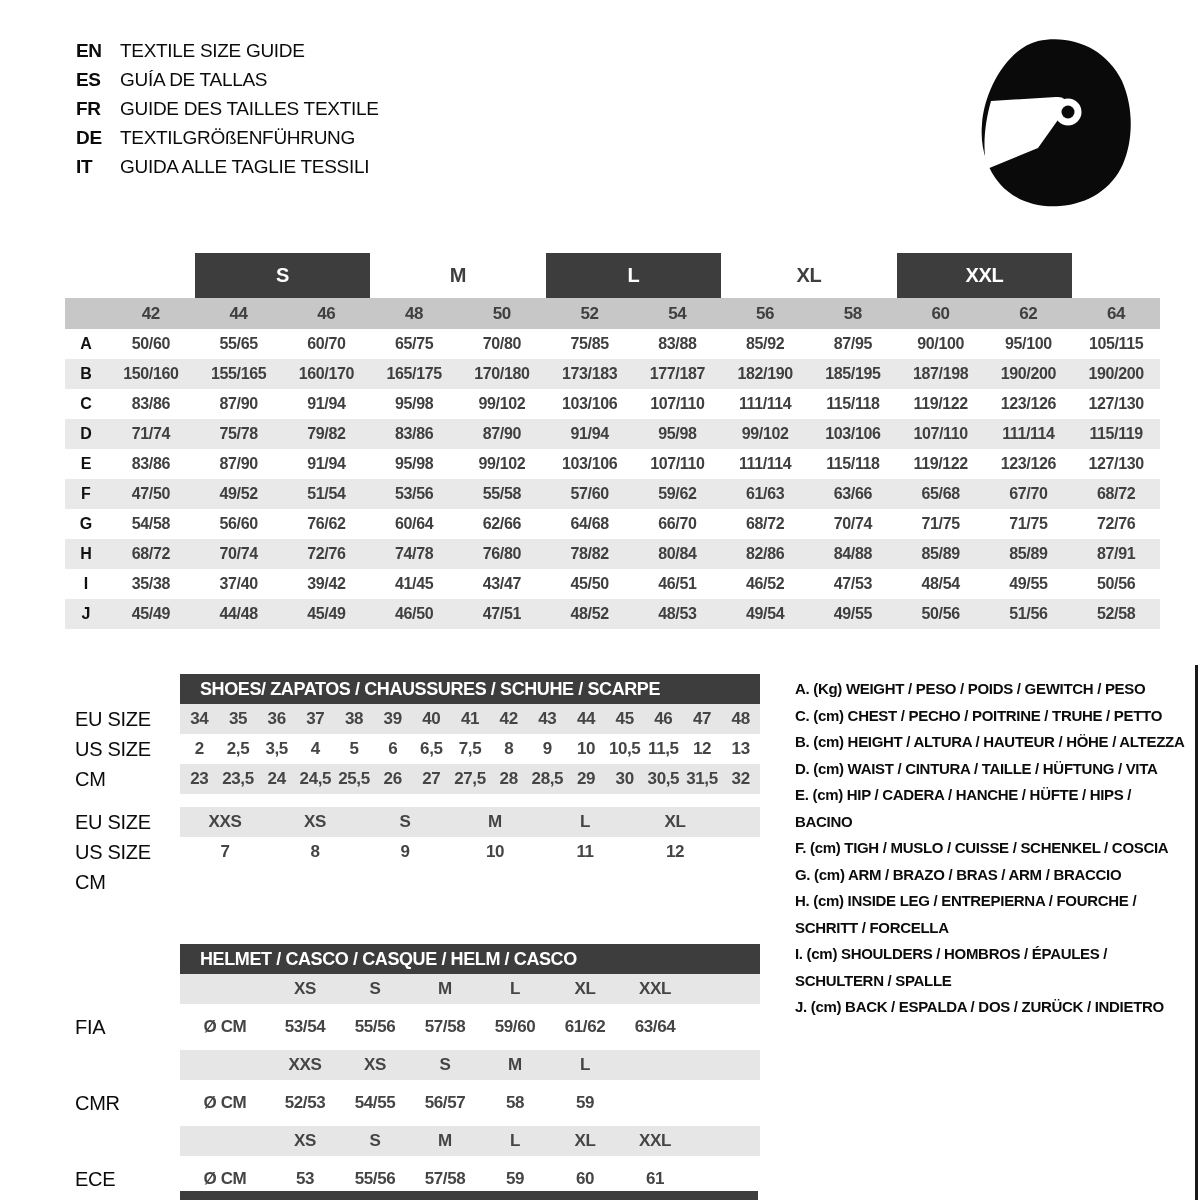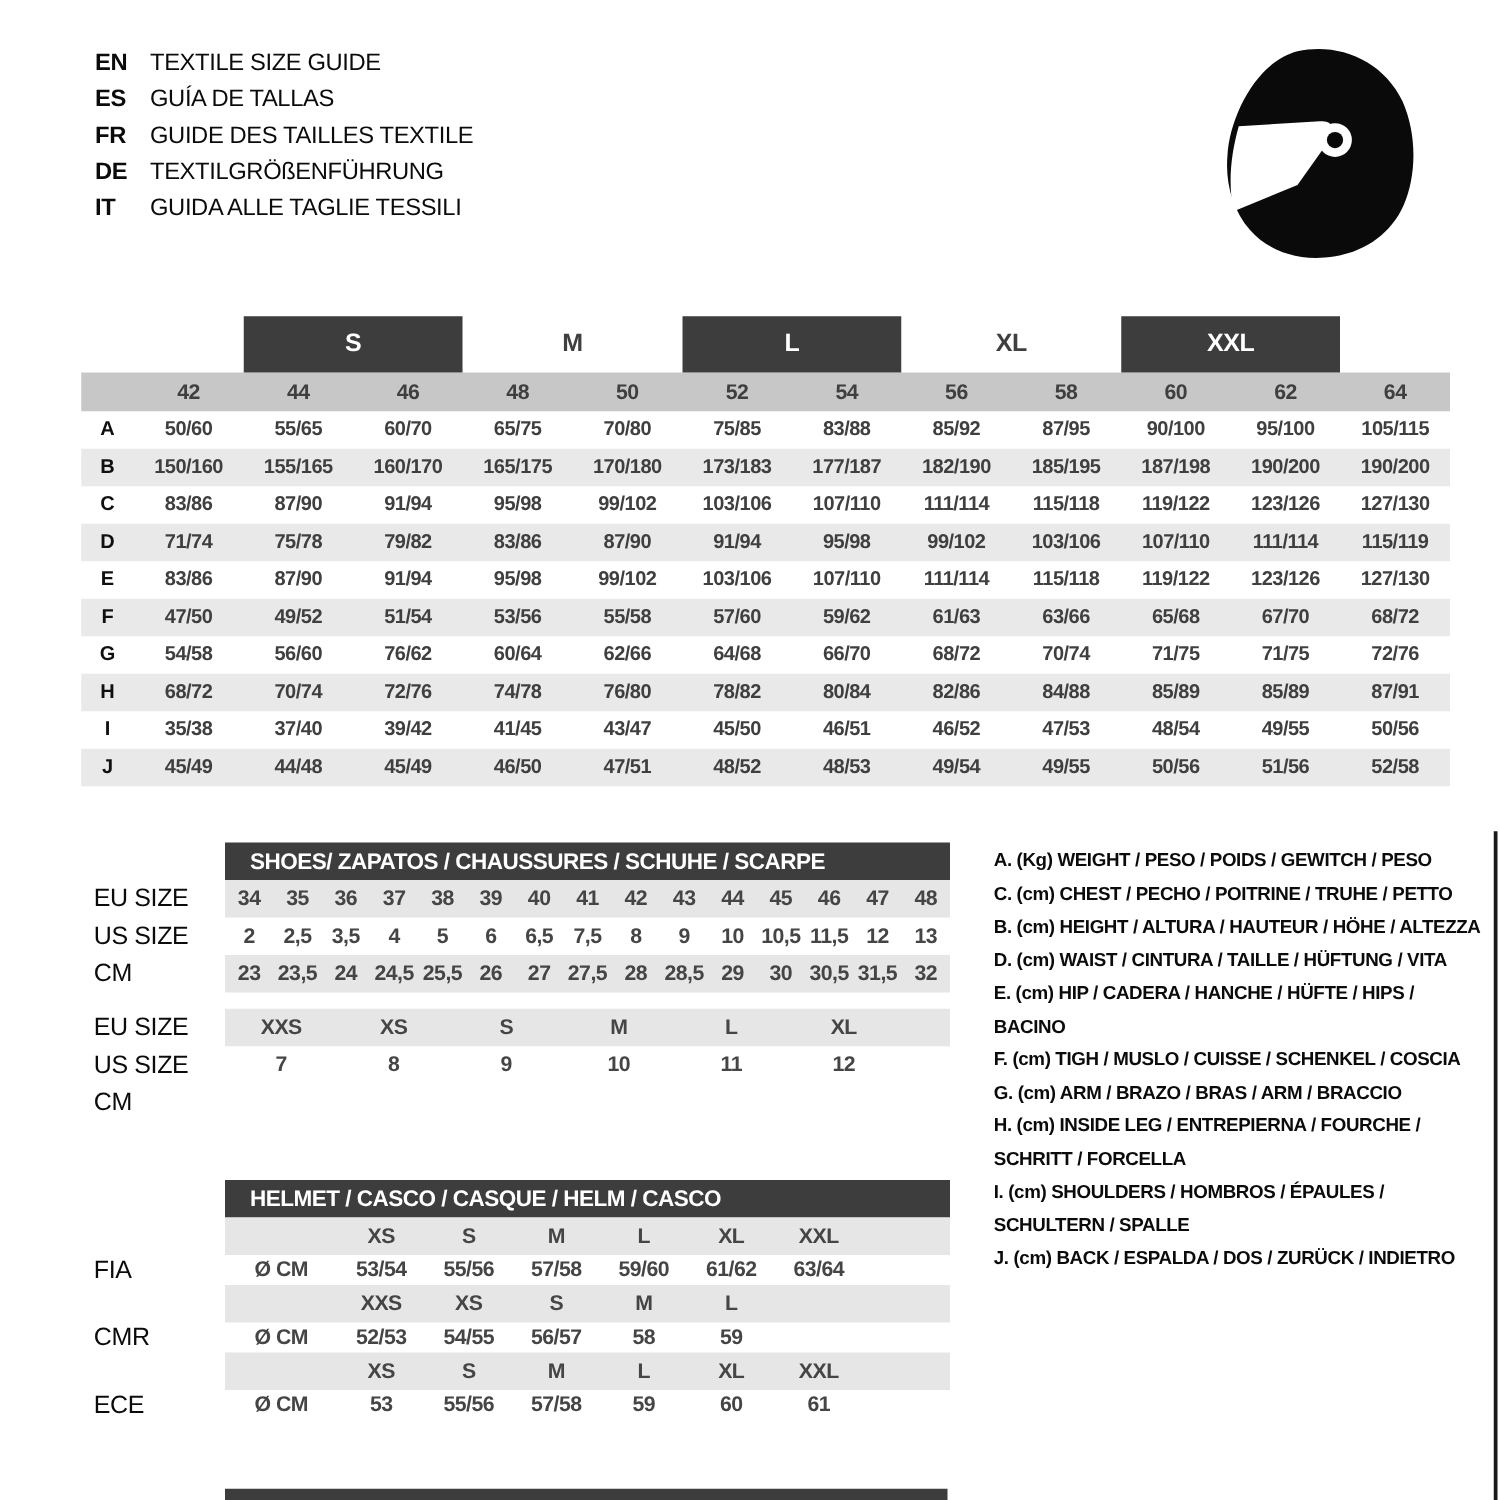--- a/index.html
+++ b/index.html
@@ -34,21 +34,21 @@
   
   .subsec { position:absolute; left:75px; }
   .shoes-sec  { top:674px; }
   .gloves-sec { top:807px; }
   .helmet-sec { top:944px; }
   .bar { margin-left:105px; height:30px; background:#3d3d3d; color:#fff;
          display:flex; align-items:center; padding-left:20px; box-sizing:border-box;
          font-weight:bold; font-size:18px; letter-spacing:-0.4px; white-space:nowrap; }
   .bar.w580 { width:580px; } .bar.w520 { width:520px; }
   .sub-row { display:flex; align-items:stretch; height:30px; }
-  .sub-row.tall { height:24px;text-align:center; }
+  .sub-row.tall { height:46px;text-align:center; }
   .side-label { width:105px; display:flex; align-items:center;
                 font-weight:normal; font-size:20px; color:#0b0b0b; letter-spacing:-0.3px; }
   .vband { width:580px; display:grid; }
   .vband.gray { background:#e6e6e6; }
   .sgrid { grid-template-columns:repeat(15, 1fr); }
   .ggrid { grid-template-columns:repeat(6, 90px) 1fr; }
   .hgrid { grid-template-columns:90px repeat(6, 70px) 1fr; }
   .vband .cell { font-size:17px; color:#454545; }
 
   

